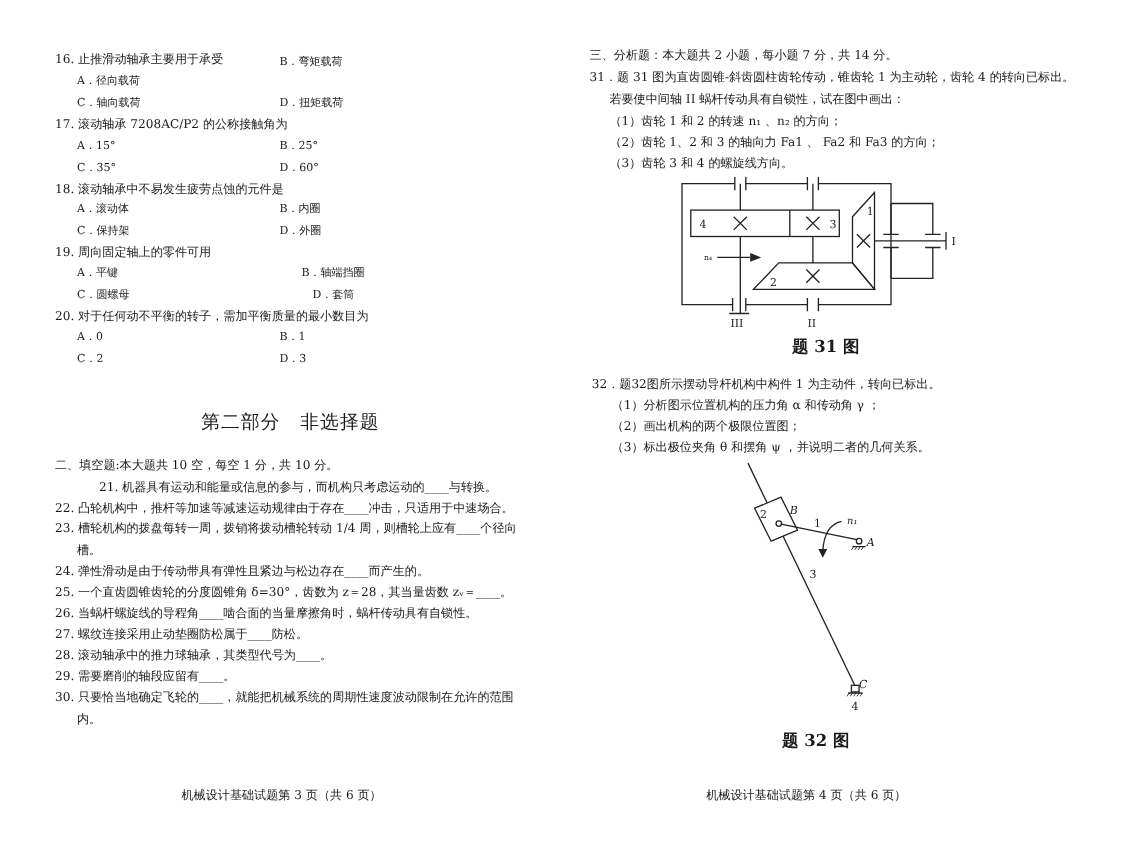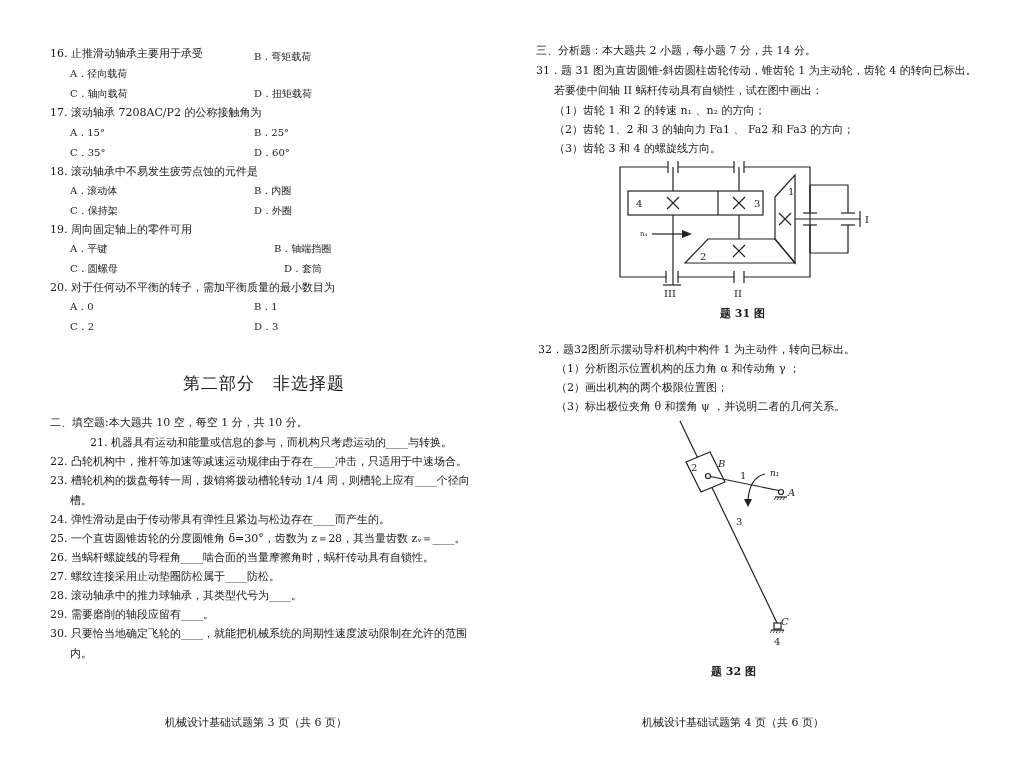--- a/index.html
+++ b/index.html
@@ -5,21 +5,21 @@
   html, body { margin: 0; padding: 0; }
   body {
     width: 1024px; height: 780px; background: #ffffff; position: relative; overflow: hidden;
     font-family: "DejaVu Serif", "Liberation Serif", serif; color: #1a1a1a;
   }
   .abs { position: absolute; white-space: nowrap; }
   .q { font-size: 11px; line-height: 14px; }
   .opt { font-size: 10px; line-height: 14px; }
   .sec-title { font-family: "DejaVu Sans", "Liberation Sans", sans-serif; font-size: 17px; letter-spacing: 1px; }
   .footer { font-size: 11px; font-weight: normal; }
-  .cap { font-size: 11px; font-weight: bold; }
+  .cap { font-size: 15px; font-weight: bold; }
   svg text { font-family: "DejaVu Serif", "Liberation Serif", serif; }
 </style>
 </head>
 <body>
 
 <div>
 
   <div class="abs q" style="left:50px;top:47px;">
     <span>16.</span>
     <span>止推滑动轴承主要用于承受</span>

